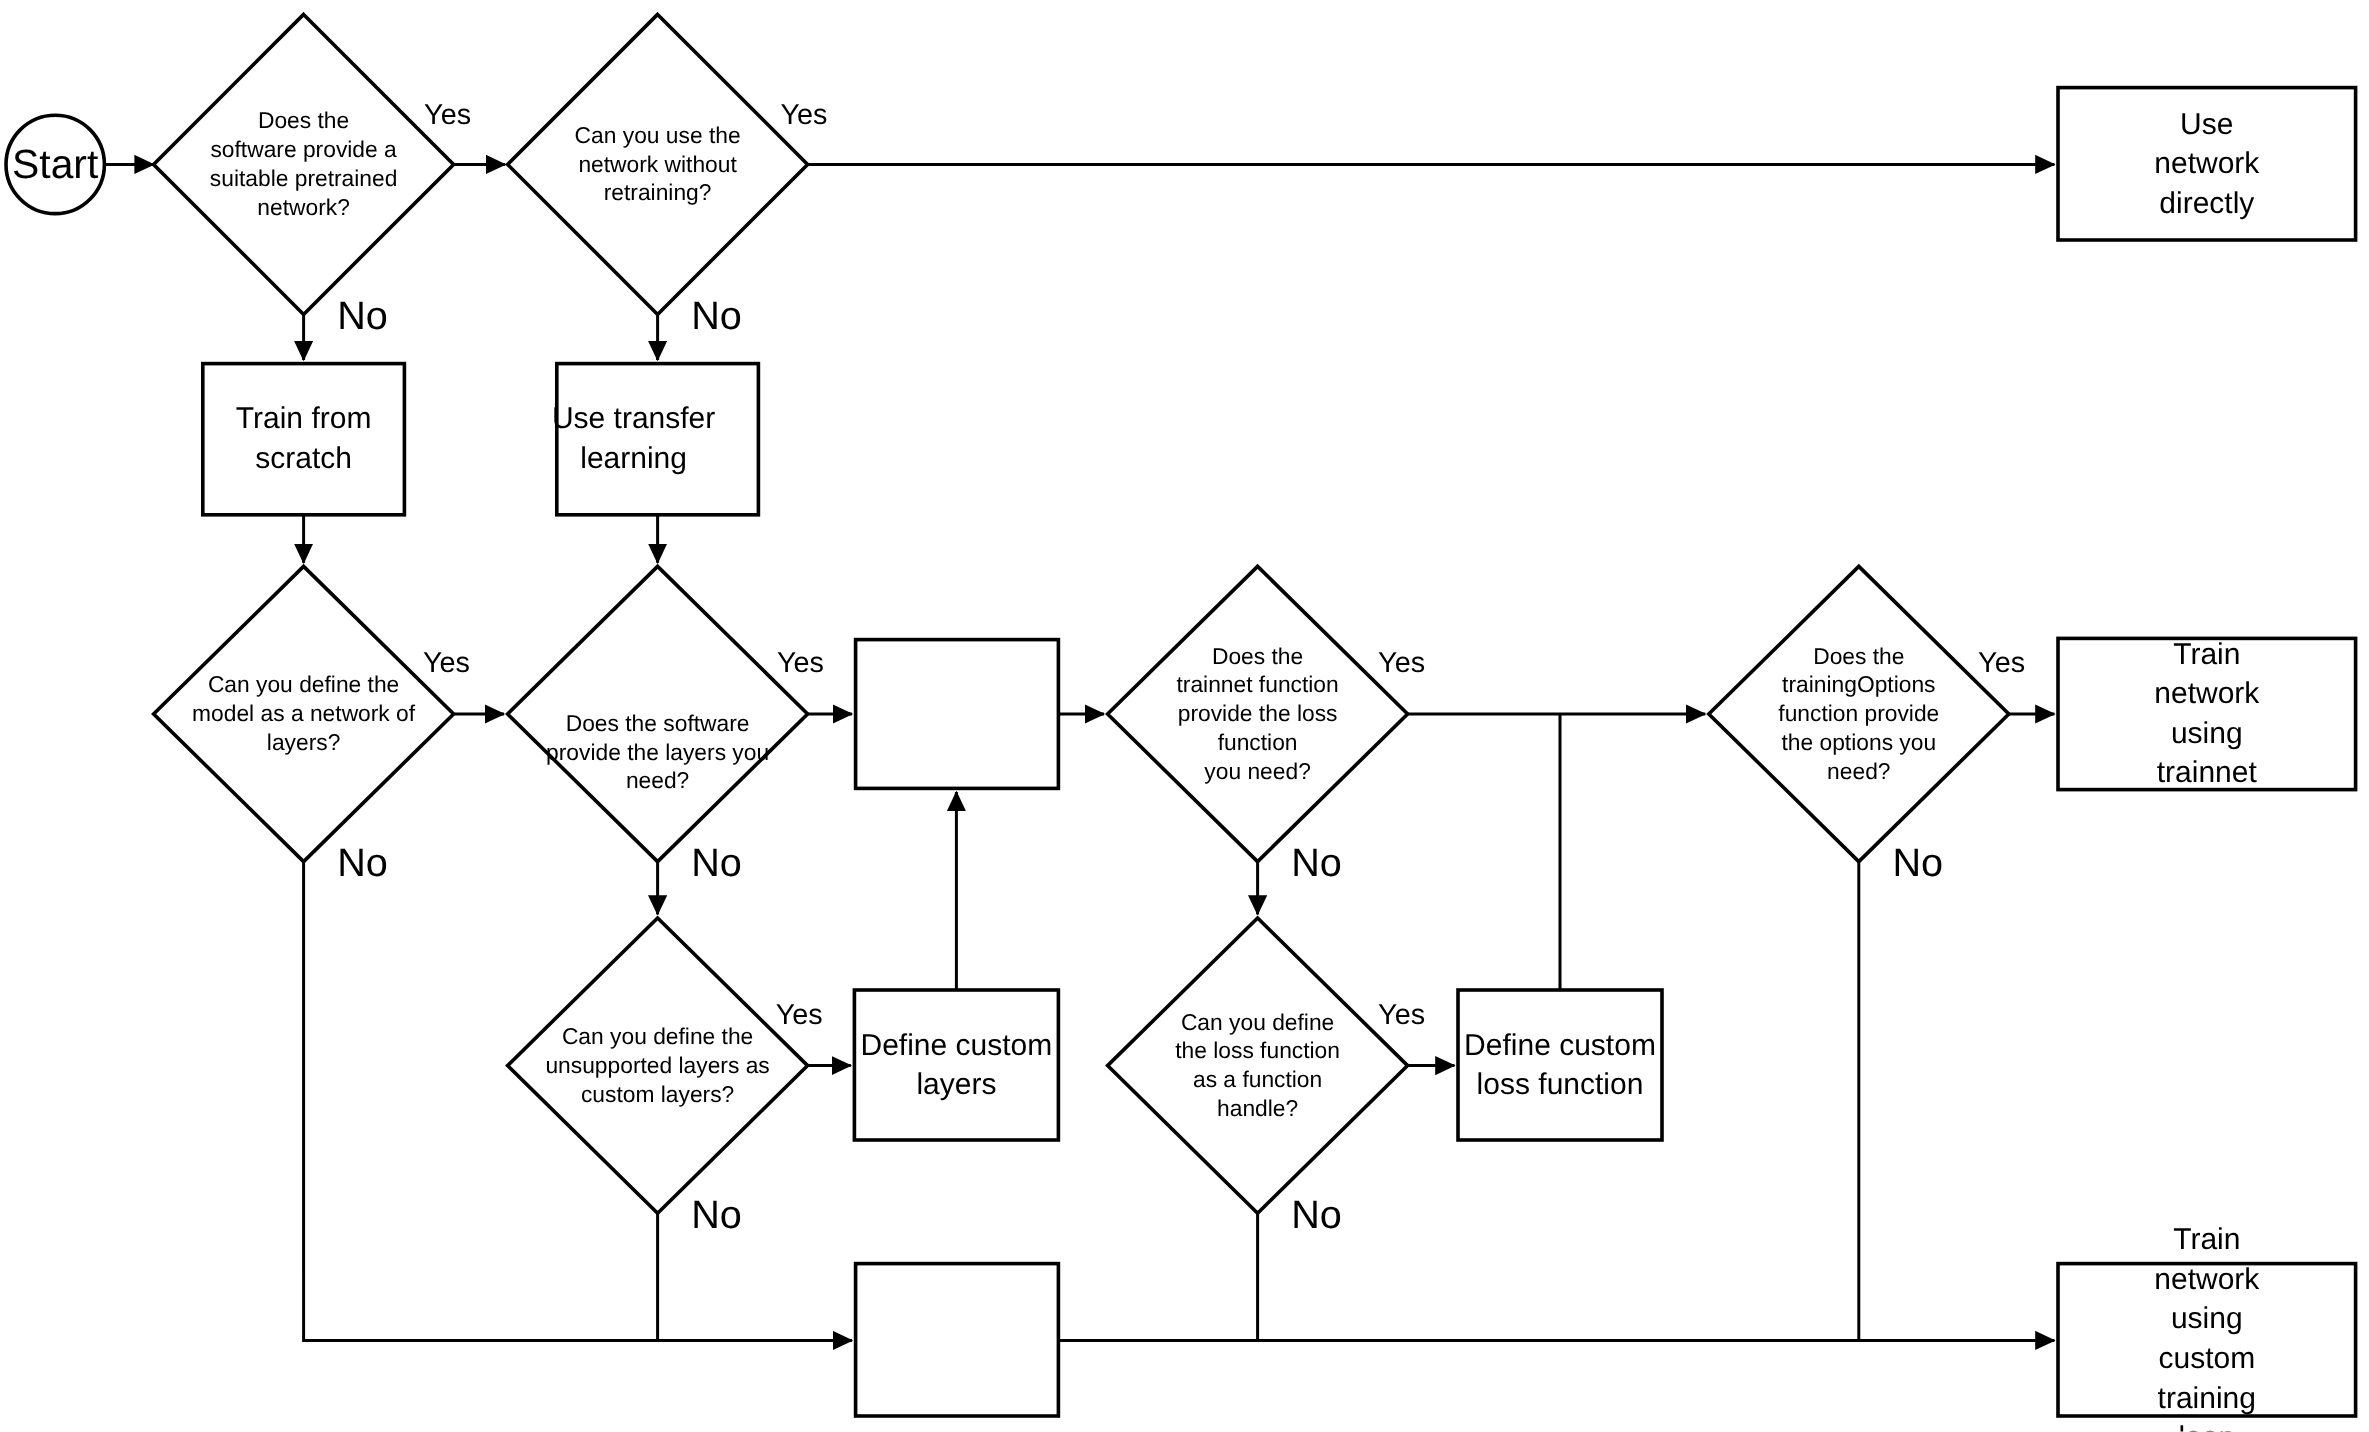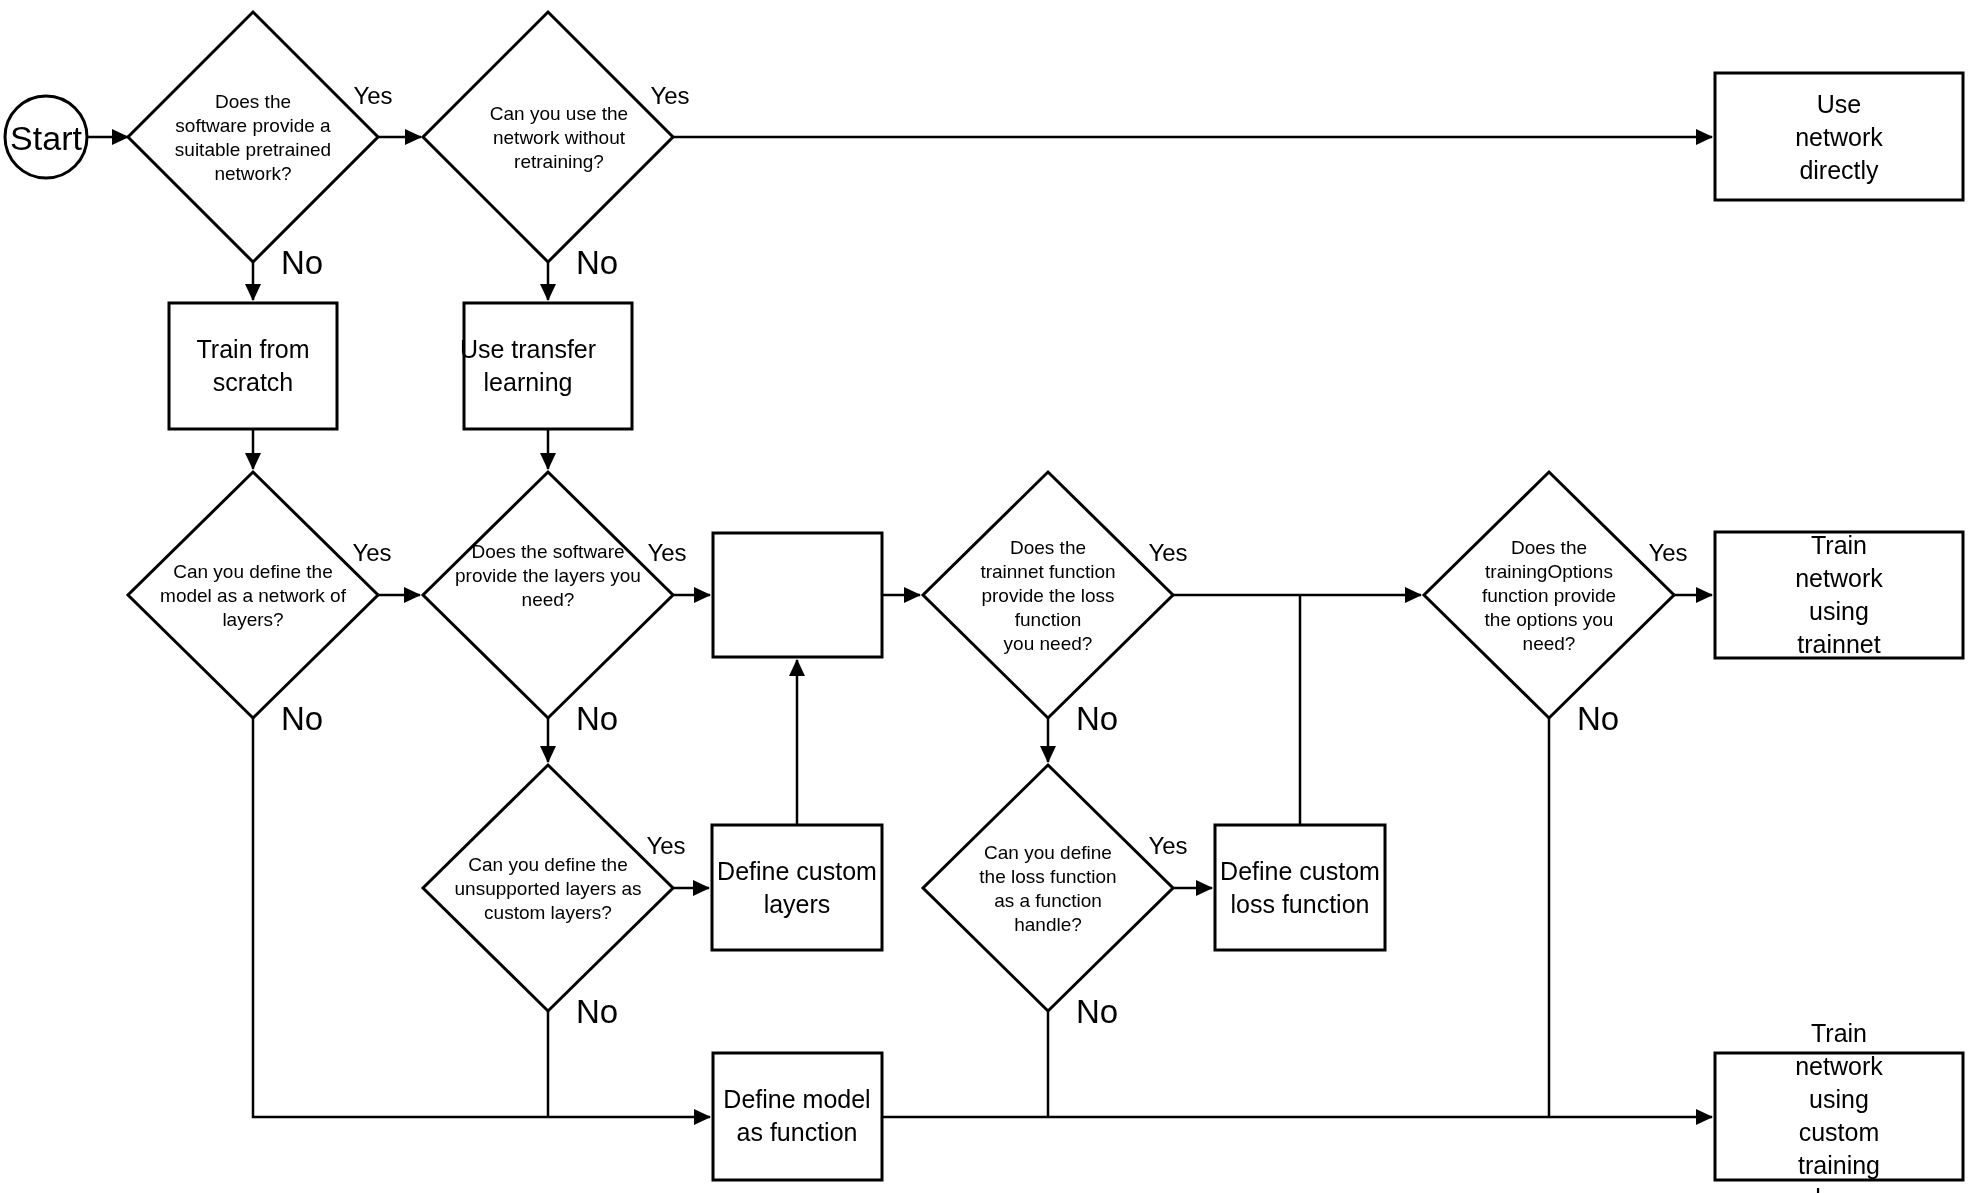--- a/index.html
+++ b/index.html
@@ -113,27 +113,27 @@
       <rect x="1715" y="1053" width="248" height="127"></rect>
     </g>
   </svg>
 
   <div class="lbl start-text" style="left:46px;  top:138px;">Start</div>
 
   <div class="lbl dtext" style="left:253px;  top:138px;">Does the
 software provide a
 suitable pretrained
 network?</div>
-  <div class="lbl dtext" style="left:548px;  top:138px;margin-left:11px;">Can you use the
+  <div class="lbl dtext" style="left:548px;  top:138px;">Can you use the
 network without
 retraining?</div>
   <div class="lbl dtext" style="left:253px;  top:596px;">Can you define the
 model as a network of
 layers?</div>
-  <div class="lbl dtext" style="left:548px;  top:576px;">Does the software
+  <div class="lbl dtext" style="left:548px;  top:628px;">Does the software
 provide the layers you
 need?</div>
   <div class="lbl dtext" style="left:1048px; top:596px;">Does the
 trainnet function
 provide the loss
 function
 you need?</div>
   <div class="lbl dtext" style="left:1549px; top:596px;">Does the
 trainingOptions
 function provide
@@ -151,22 +151,20 @@
   <div class="lbl btext" style="left:253px;  top:366px;">Train from
 scratch</div>
   <div class="lbl btext" style="left:528px;  top:366px;">Use transfer
 learning</div>
   <div class="lbl btext" style="left:1839px; top:595px;">Train network using
 trainnet</div>
   <div class="lbl btext" style="left:797px;  top:888px;">Define custom
 layers</div>
   <div class="lbl btext" style="left:1300px; top:888px;">Define custom
 loss function</div>
-  <div class="lbl btext" style="left:797px;  top:1116px;">Define model
-as function</div>
   <div class="lbl btext" style="left:1839px; top:1116px;">Train network using
 custom training loop</div>
 
   <div class="yes-lbl" style="left:373px;  top:96px;">Yes</div>
   <div class="yes-lbl" style="left:670px;  top:96px;">Yes</div>
   <div class="yes-lbl" style="left:372px;  top:553px;">Yes</div>
   <div class="yes-lbl" style="left:667px;  top:553px;">Yes</div>
   <div class="yes-lbl" style="left:1168px; top:553px;">Yes</div>
   <div class="yes-lbl" style="left:1668px; top:553px;">Yes</div>
   <div class="yes-lbl" style="left:666px;  top:846px;">Yes</div>

